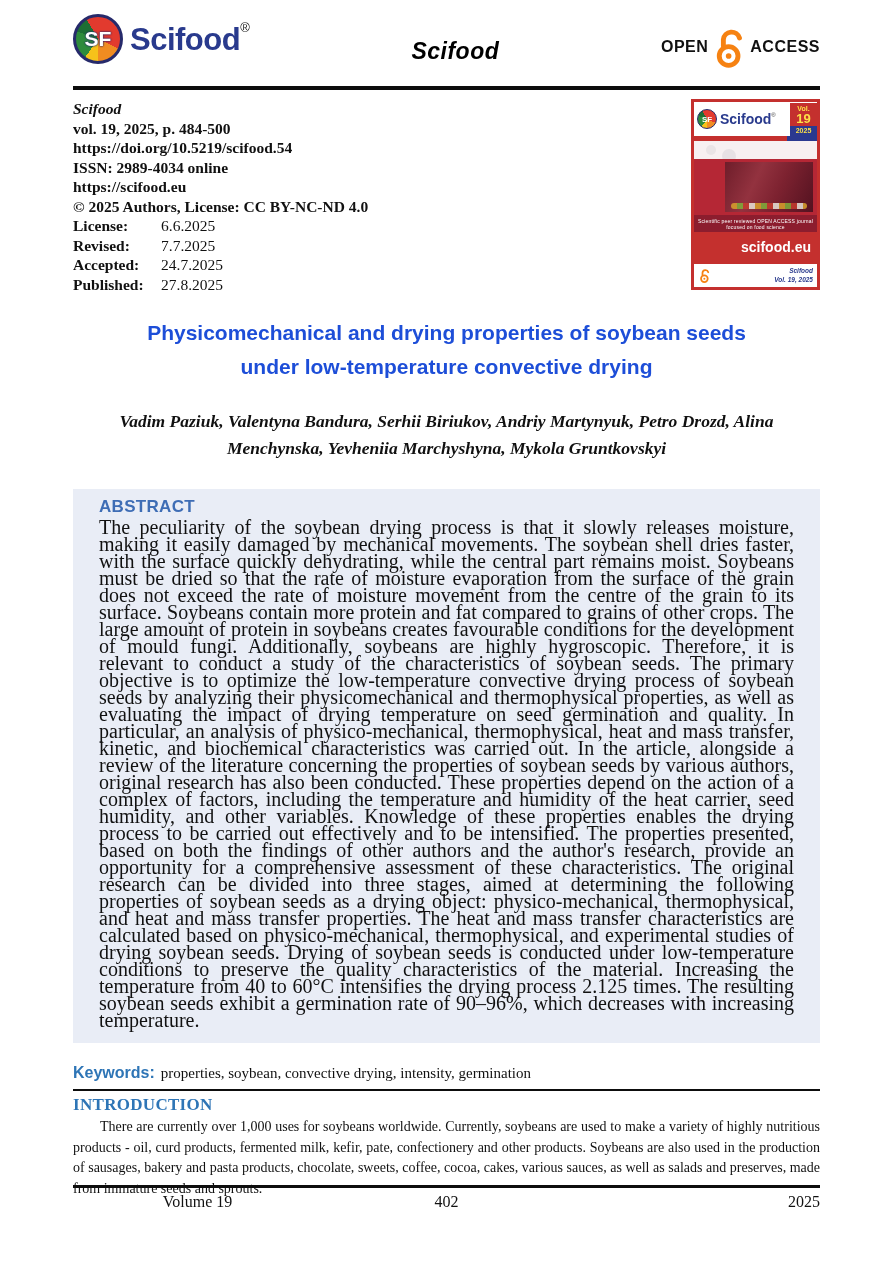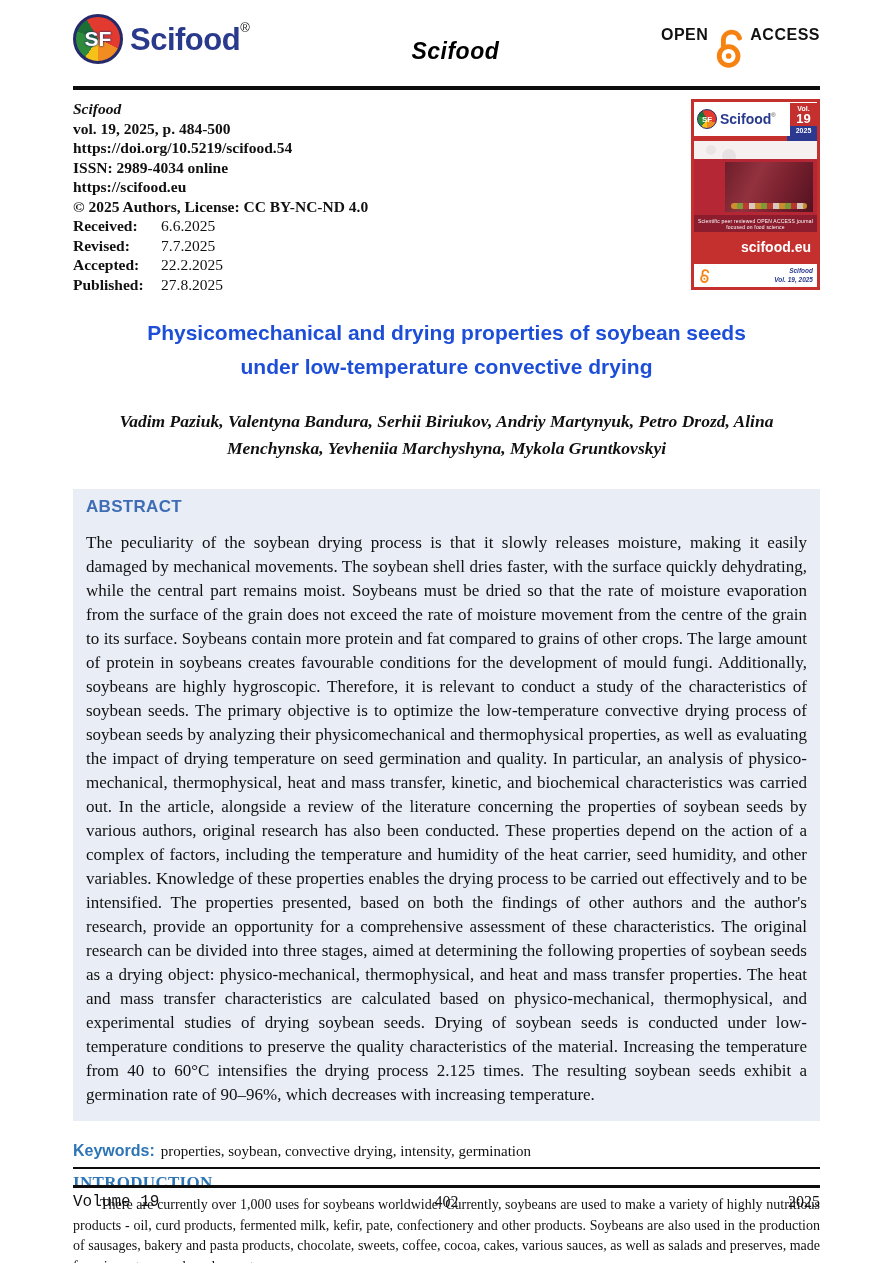--- a/index.html
+++ b/index.html
@@ -20,21 +20,21 @@
     border:3px solid #262a6b;
     background:conic-gradient(from 15deg, #e23a2e 0 100deg, #f08c21 100deg 165deg,
                #f6c21a 165deg 200deg, #2e8b3c 200deg 275deg, #1d6e34 275deg 315deg, #e23a2e 315deg 360deg);
     display:flex; align-items:center; justify-content:center;
     color:#fff; font-family:"Liberation Sans",sans-serif; font-weight:bold; font-size:21px;
     text-shadow:0 0 2px #262a6b, 0 0 2px #262a6b;
   }
   .brand-name { font-family:"Liberation Sans",sans-serif; font-weight:bold; font-size:31px; color:#293a8d; letter-spacing:-0.5px; }
   .brand-reg { font-family:"Liberation Sans",sans-serif; font-size:13px; color:#222; vertical-align:18px; font-weight:normal; }
   .center-title { font-family:"Liberation Sans",sans-serif; font-weight:bold; font-style:italic; font-size:23px; color:#000; margin-top:24px; letter-spacing:0.5px; }
-  .oa { display:flex; align-items:flex-start; gap:4px; margin-top:12px; font-family:"Liberation Sans",sans-serif; font-weight:bold; font-size:16px; letter-spacing:0.5px; }
+  .oa { display:flex; align-items:center; gap:4px; margin-top:12px; font-family:"Liberation Sans",sans-serif; font-weight:bold; font-size:16px; letter-spacing:0.5px; }
   .oa svg { display:block; }
 
   .rule-thick { height:4px; background:#0d0d0d; margin-top:10px; }
   .rule-mid   { height:3px; background:#0d0d0d; }
   .rule-thin  { height:2px; background:#0d0d0d; margin-top:7px; }
 
   
   .meta-row { display:flex; justify-content:space-between; margin-top:9px; }
   .meta { font-size:15.5px; line-height:19.5px; font-weight:bold; }
   .meta .it { font-style:italic; }
@@ -43,21 +43,21 @@
   .date-value { font-weight:normal; }
 
   
   .cover { width:129px; height:191px; border:3px solid #c4302e; background:#fff; display:flex; flex-direction:column; font-family:"Liberation Sans",sans-serif; }
   .cover-head { height:34px; display:flex; align-items:center; gap:3px; padding:2px 0 2px 3px; background:#fff; }
   .sf-mini { width:20px; height:20px; border-radius:50%; border:1.5px solid #262a6b; flex:0 0 auto;
     background:conic-gradient(from 15deg, #e23a2e 0 100deg, #f08c21 100deg 165deg, #f6c21a 165deg 200deg, #2e8b3c 200deg 275deg, #1d6e34 275deg 315deg, #e23a2e 315deg 360deg);
     display:flex; align-items:center; justify-content:center; color:#fff; font-weight:bold; font-size:8px; }
   .cover-brand { color:#293a8d; font-weight:bold; font-size:14px; }
   .cover-reg { font-size:6px; vertical-align:7px; color:#333; }
-  .vol-box { margin-left:auto; width:27px; background:#c4302e; color:#ffffff; text-align:center; line-height:1; padding-top:2px; }
+  .vol-box { margin-left:auto; width:27px; background:#c4302e; color:#fde047; text-align:center; line-height:1; padding-top:2px; }
   .vol-box .v1 { font-size:7px; font-weight:bold; }
   .vol-box .v2 { font-size:13px; font-weight:bold; }
   .vol-box .v3 { font-size:7px; font-weight:bold; background:#2b3990; padding:1.5px 0; margin-top:1px; }
   .cover-strip { height:5px; background:linear-gradient(90deg,#c4302e 0 76%, #2b3990 76% 100%); }
   .cover-body { flex:1; background:#f7f0f1; position:relative; overflow:hidden; }
   .bub { position:absolute; border-radius:50%; color:rgba(120,120,130,0.35); display:flex; align-items:center; justify-content:center; font-weight:bold; }
   .bub.b1 { left:6px; top:28px; width:26px; height:26px; background:rgba(160,160,170,0.25); font-size:11px; }
   .bub.b2 { left:28px; top:8px;  width:14px; height:14px; background:rgba(160,160,170,0.18); font-size:6px; }
   .bub.b3 { left:40px; top:22px; width:18px; height:18px; background:rgba(160,160,170,0.22); font-size:8px; }
   .bub.b4 { left:12px; top:4px;  width:10px; height:10px; background:rgba(160,160,170,0.15); }
@@ -71,34 +71,34 @@
   .cover-site { background:#c4302e; color:#fff; text-align:right; font-weight:bold; font-size:14px; padding:7px 6px 9px; }
   .cover-foot { background:#fff; height:23px; display:flex; align-items:center; padding:0 4px; }
   .cover-foot-right { margin-left:auto; text-align:right; color:#293a8d; font-weight:bold; font-style:italic; font-size:6.5px; line-height:1.25; }
 
   
   .title { margin:22px auto 0; max-width:660px; text-align:center;
     font-family:"Liberation Sans",sans-serif; font-weight:bold; font-size:21px; line-height:1.62; color:#1d4ed8; }
   .authors { margin:24px auto 0; max-width:752px; text-align:center;
     font-weight:bold; font-style:italic; font-size:17.5px; line-height:1.55; }
 
-  .abstract-box { margin-top:27px; background:#e9edf6; padding:8px 13px 14px; min-height:537px; }
+  .abstract-box { margin-top:27px; background:#e9edf6; padding:8px 26px 14px; min-height:537px; }
   .abstract-box h2 { font-family:"Liberation Sans",sans-serif; font-weight:bold; font-size:17px; color:#3e6db5; letter-spacing:0.3px; }
-  .abstract-box p { margin-top:14px; font-size:17px; line-height:24px; text-align:justify; }
+  .abstract-box p { margin-top:2px; font-size:20px; line-height:17px; text-align:justify; }
 
   .keywords { margin-top:21px; font-size:15px; }
   .kw-label { font-family:"Liberation Sans",sans-serif; font-weight:bold; font-size:16px; color:#2e75b6; margin-right:6px; }
 
   .section-h { margin-top:4px; font-family:Liberation Serif, serif; font-weight:bold; font-size:17px; color:#2e75b6; letter-spacing:0.3px; }
   .intro-p { margin-top:2px; font-size:14px; line-height:20.6px; text-align:justify; text-indent:27px; }
 
   
   .footer { position:absolute; left:73px; right:73px; top:1185px; }
   .footer-row { display:flex; margin-top:5px; font-size:16px; }
-  .footer-row .l { flex:1; text-align:left;font-family:Liberation Mono, monospace; }
+  .footer-row .l { flex:1; text-align:center; }
   .footer-row .c { flex:1; text-align:center; }
   .footer-row .r { flex:1; text-align:right; }
 </style>
 </head>
 <body>
 
 <div class="page">
 
   <div class="hdr">
     <div class="brand">
@@ -122,30 +122,30 @@
 
   <div class="meta-row">
     <div class="meta">
       <div class="it">Scifood</div>
       <div>vol. 19, 2025, p. 484-500</div>
       <div>https://doi.org/10.5219/scifood.54</div>
       <div>ISSN: 2989-4034 online</div>
       <div>https://scifood.eu</div>
       <div>© 2025 Authors, License: CC BY-NC-ND 4.0</div>
       <div class="date-line">
-        <span class="date-label">Received:</span>
+        <span class="date-label">License:</span>
         <span class="date-value">6.6.2025</span>
       </div>
       <div class="date-line">
         <span class="date-label">Revised:</span>
         <span class="date-value">7.7.2025</span>
       </div>
       <div class="date-line">
         <span class="date-label">Accepted:</span>
-        <span class="date-value">22.2.2025</span>
+        <span class="date-value">24.7.2025</span>
       </div>
       <div class="date-line">
         <span class="date-label">Published:</span>
         <span class="date-value">27.8.2025</span>
       </div>
     </div>
 
     <div class="cover">
       <div class="cover-head">
         <div class="sf-mini">SF</div>

